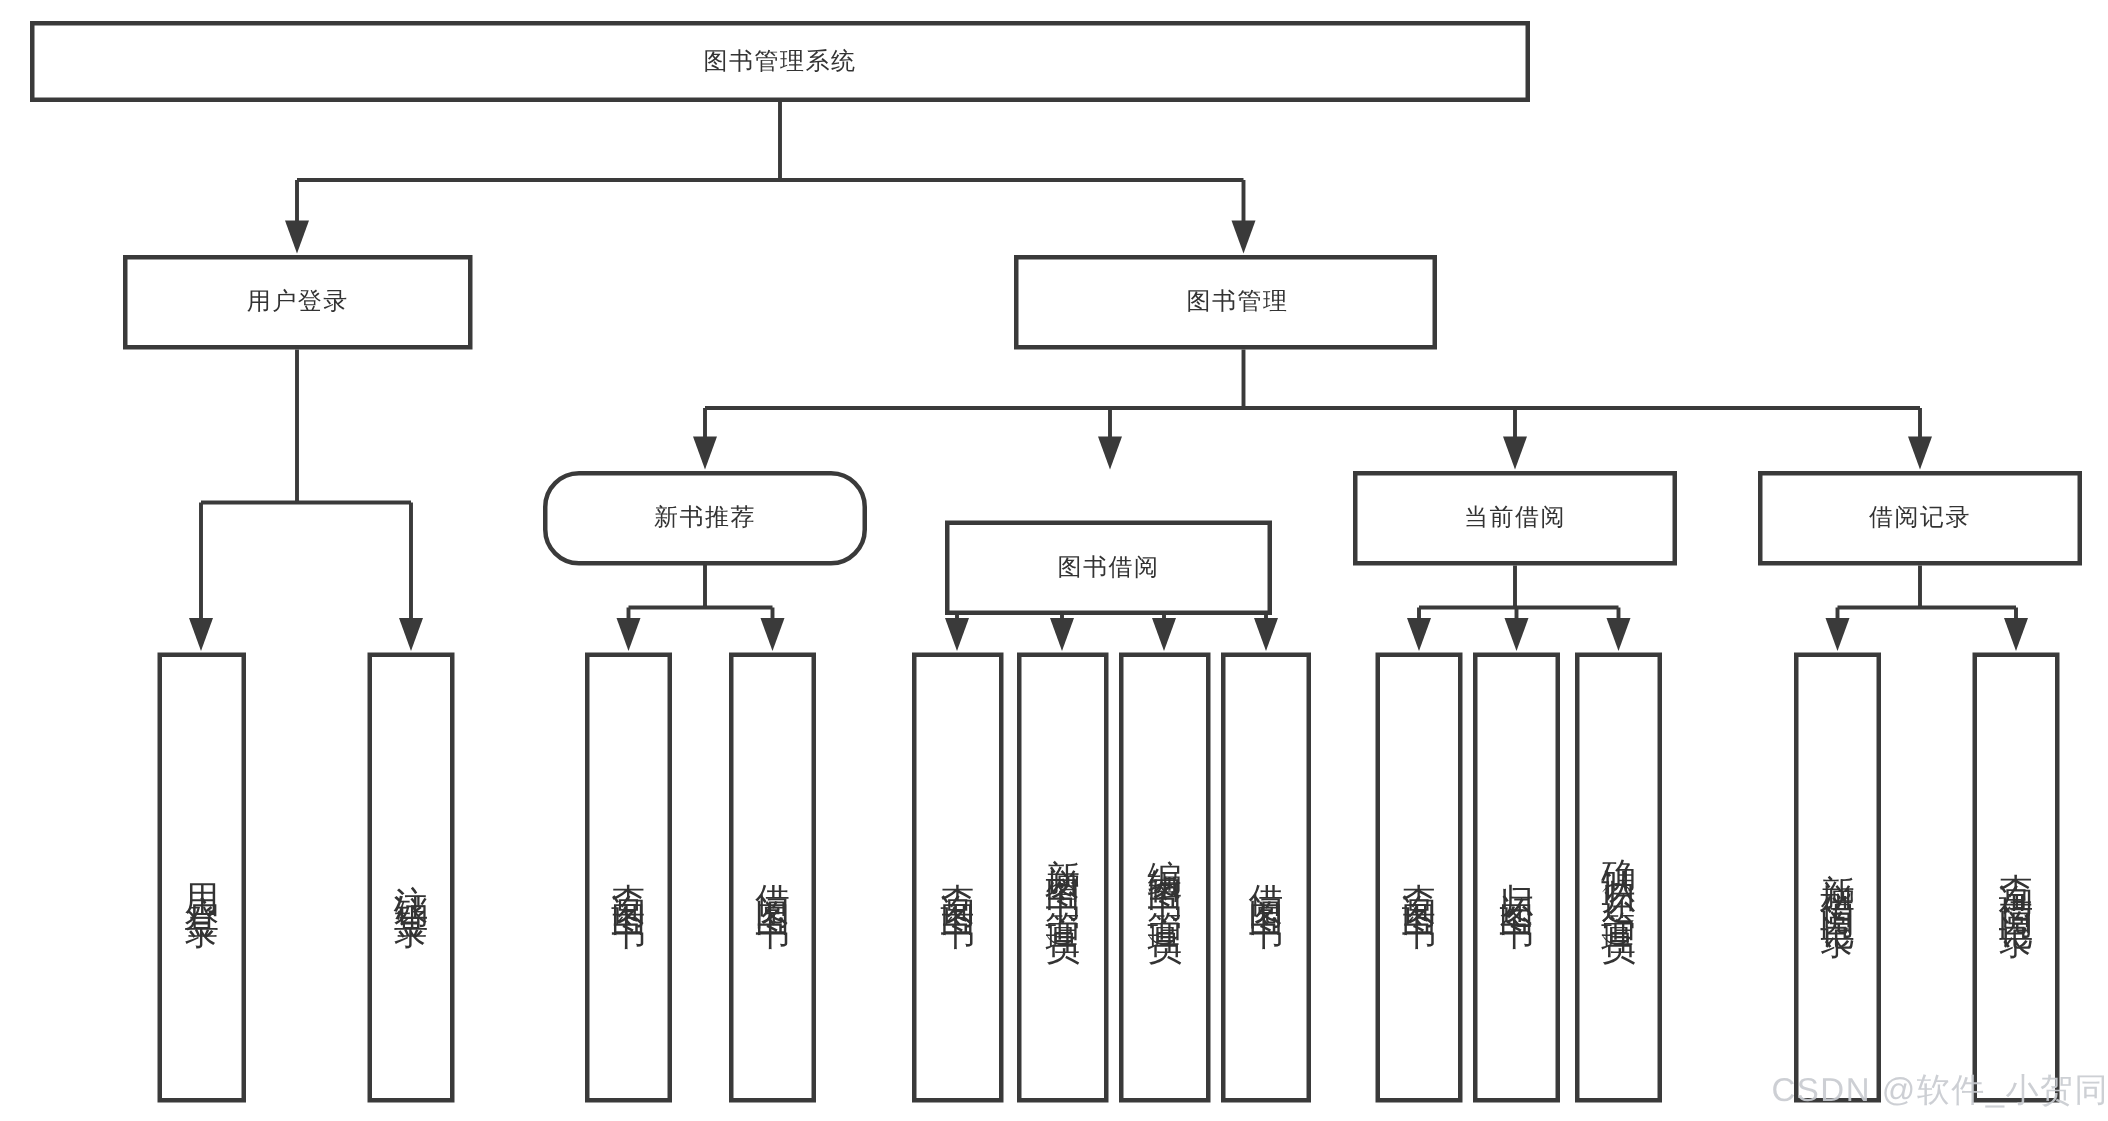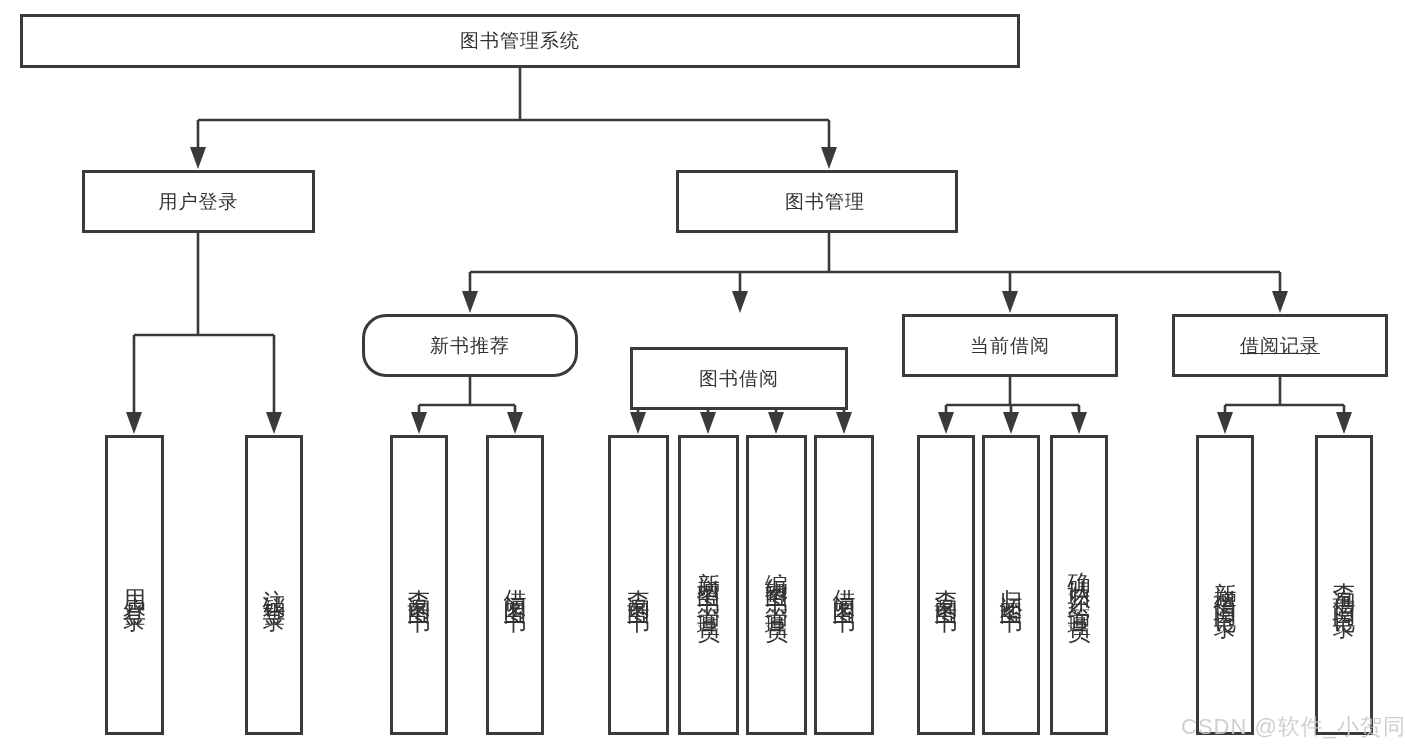--- a/index.html
+++ b/index.html
@@ -22,21 +22,21 @@
   }
   .box {
     position: absolute;
     box-sizing: border-box;
     border: 3px solid #3a3a3a;
     background: #ffffff;
     display: flex;
     align-items: center;
     justify-content: center;
     color: #333333;
-    font-size: 19px;
+    font-size: 16px;
     text-align: center;
     white-space: nowrap;
   }
   .hbox { letter-spacing: 1px; }
   .vbox {
     writing-mode: vertical-rl;
     text-orientation: mixed;
     font-size: 23px;
     letter-spacing: 7px;
     line-height: 1;
@@ -103,21 +103,21 @@
   </svg>
 
   <div class="box hbox" style="left:20px; top:14px; width:1000px; height:54px;">图书管理系统</div>
 
   <div class="box hbox" style="left:82px; top:170px; width:233px; height:63px;">用户登录</div>
   <div class="box hbox" style="left:676px; top:170px; width:282px; height:63px;padding-left:16px;">图书管理</div>
 
   <div class="box hbox" style="left:362px; top:314px; width:216px; height:63px;border-radius:24px;">新书推荐</div>
   <div class="box hbox" style="left:630px; top:314px; width:218px; height:63px;margin-top:33px;">图书借阅</div>
   <div class="box hbox" style="left:902px; top:314px; width:216px; height:63px;">当前借阅</div>
-  <div class="box hbox" style="left:1172px; top:314px; width:216px; height:63px;text-decoration:underline;">借阅记录</div>
+  <div class="box hbox" style="left:1172px; top:314px; width:216px; height:63px;">借阅记录</div>
 
   <div class="box vbox" style="left:105px; top:435px; width:59px; height:300px;">用户登录</div>
   <div class="box vbox" style="left:245px; top:435px; width:58px; height:300px;">注销登录</div>
 
   <div class="box vbox" style="left:390px; top:435px; width:58px; height:300px;">查询图书</div>
   <div class="box vbox" style="left:486px; top:435px; width:58px; height:300px;">借阅图书</div>
 
   <div class="box vbox" style="left:608px; top:435px; width:61px; height:300px;">查询图书</div>
   <div class="box vbox" style="left:678px; top:435px; width:61px; height:300px;">新增图书（管理员）</div>
   <div class="box vbox" style="left:746px; top:435px; width:61px; height:300px;">编辑图书（管理员）</div>

